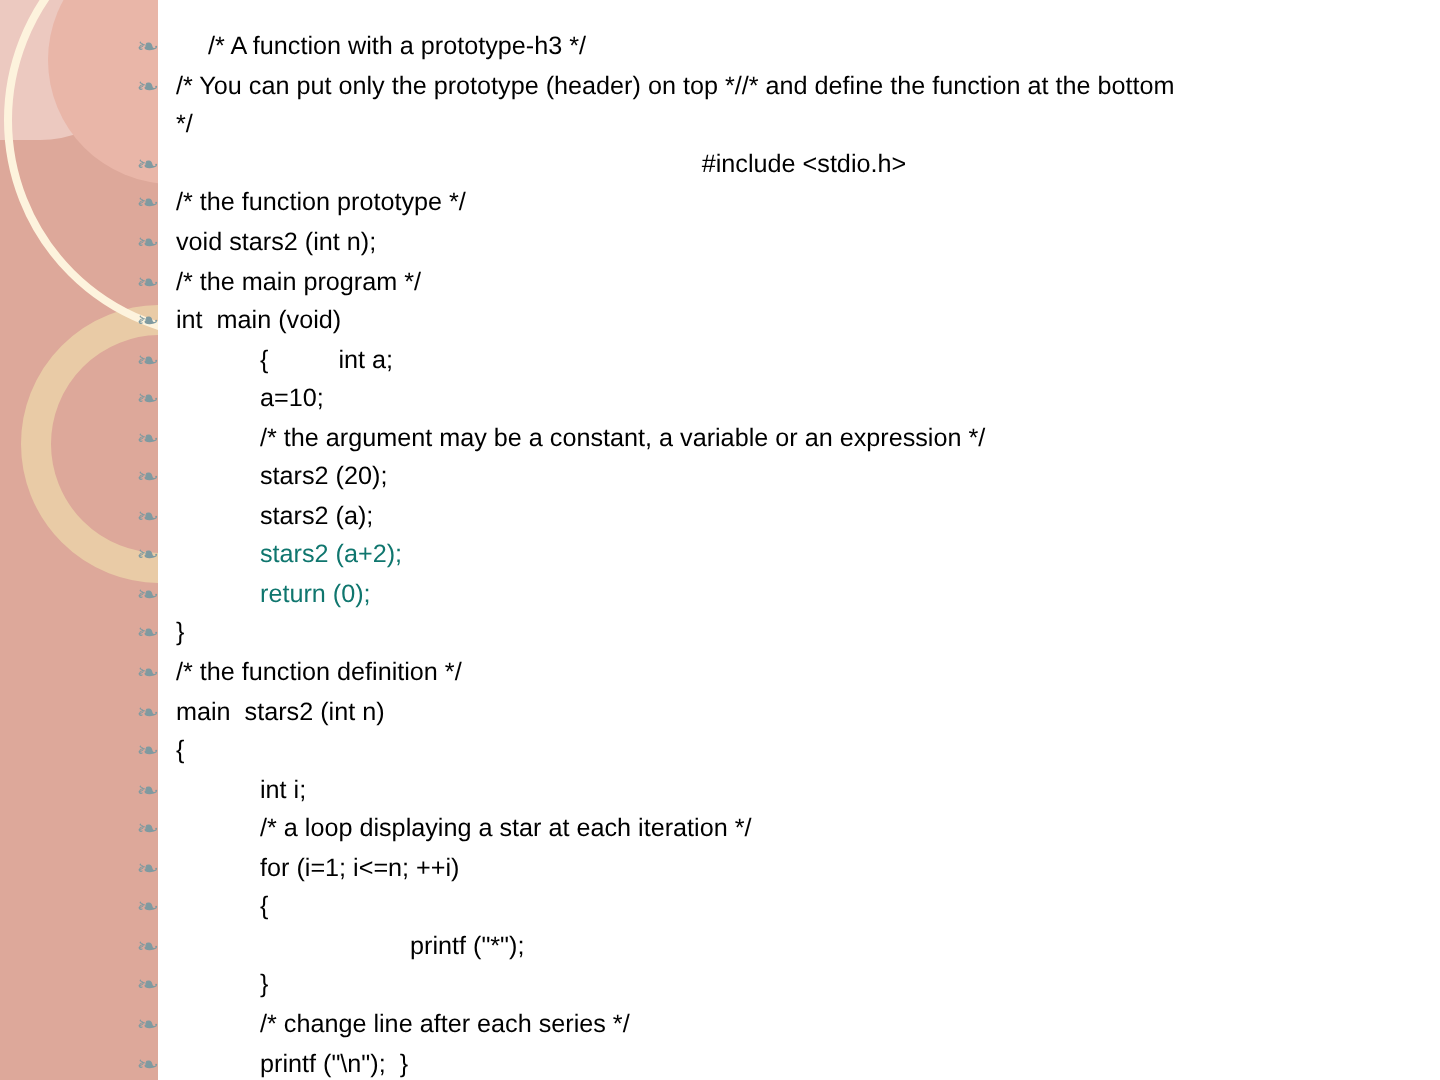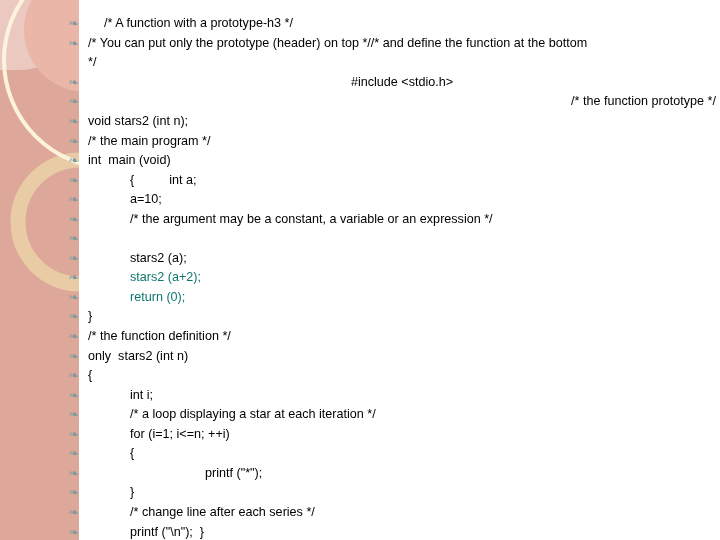--- a/index.html
+++ b/index.html
@@ -148,21 +148,21 @@
         </li>
         <li class="bullet-line cont-line" style="position: absolute; left: 0px; right: 0px; top: 53.3px;">
           <span class="line-text ind-0" style="color: rgb(0, 0, 0);">*/</span>
         </li>
         <li class="bullet-line" style="position: absolute; left: 0px; right: 0px; top: 72.85px;">
           <span class="bullet-glyph" style="color: rgb(127, 154, 160);">❧</span>
           <span class="line-text ind-0" style="color: rgb(0, 0, 0); text-align: center;">#include &lt;stdio.h&gt;</span>
         </li>
         <li class="bullet-line" style="position: absolute; left: 0px; right: 0px; top: 92.4px;">
           <span class="bullet-glyph" style="color: rgb(127, 154, 160);">❧</span>
-          <span class="line-text ind-0" style="color: rgb(0, 0, 0); text-align: right;">/* the function prototype */</span>
+          <span class="line-text ind-0" style="color: rgb(0, 0, 0);">/* the function prototype */</span>
         </li>
         <li class="bullet-line" style="position: absolute; left: 0px; right: 0px; top: 111.95px;">
           <span class="bullet-glyph" style="color: rgb(127, 154, 160);">❧</span>
           <span class="line-text ind-0" style="color: rgb(0, 0, 0);">void stars2 (int n);</span>
         </li>
         <li class="bullet-line" style="position: absolute; left: 0px; right: 0px; top: 131.5px;">
           <span class="bullet-glyph" style="color: rgb(127, 154, 160);">❧</span>
           <span class="line-text ind-0" style="color: rgb(0, 0, 0);">/* the main program */</span>
         </li>
         <li class="bullet-line" style="position: absolute; left: 0px; right: 0px; top: 151.05px;">
@@ -176,20 +176,21 @@
         <li class="bullet-line" style="position: absolute; left: 0px; right: 0px; top: 190.15px;">
           <span class="bullet-glyph" style="color: rgb(127, 154, 160);">❧</span>
           <span class="line-text ind-1" style="color: rgb(0, 0, 0);">a=10;</span>
         </li>
         <li class="bullet-line" style="position: absolute; left: 0px; right: 0px; top: 209.7px;">
           <span class="bullet-glyph" style="color: rgb(127, 154, 160);">❧</span>
           <span class="line-text ind-1" style="color: rgb(0, 0, 0);">/* the argument may be a constant, a variable or an expression */</span>
         </li>
         <li class="bullet-line" style="position: absolute; left: 0px; right: 0px; top: 229.25px;">
           <span class="bullet-glyph" style="color: rgb(127, 154, 160);">❧</span>
+          <span class="line-text ind-1" style="color: rgb(0, 0, 0);">stars2 (20);</span>
         </li>
         <li class="bullet-line" style="position: absolute; left: 0px; right: 0px; top: 248.8px;">
           <span class="bullet-glyph" style="color: rgb(127, 154, 160);">❧</span>
           <span class="line-text ind-1" style="color: rgb(0, 0, 0);">stars2 (a);</span>
         </li>
         <li class="bullet-line" style="position: absolute; left: 0px; right: 0px; top: 268.35px;">
           <span class="bullet-glyph" style="color: rgb(127, 154, 160);">❧</span>
           <span class="line-text ind-1" style="color: #0f766e;">stars2 (a+2);</span>
         </li>
         <li class="bullet-line" style="position: absolute; left: 0px; right: 0px; top: 287.9px;">
@@ -199,21 +200,21 @@
         <li class="bullet-line" style="position: absolute; left: 0px; right: 0px; top: 307.45px;">
           <span class="bullet-glyph" style="color: rgb(127, 154, 160);">❧</span>
           <span class="line-text ind-0" style="color: rgb(0, 0, 0);">}</span>
         </li>
         <li class="bullet-line" style="position: absolute; left: 0px; right: 0px; top: 327px;">
           <span class="bullet-glyph" style="color: rgb(127, 154, 160);">❧</span>
           <span class="line-text ind-0" style="color: rgb(0, 0, 0);">/* the function definition */</span>
         </li>
         <li class="bullet-line" style="position: absolute; left: 0px; right: 0px; top: 346.55px;">
           <span class="bullet-glyph" style="color: rgb(127, 154, 160);">❧</span>
-          <span class="line-text ind-0" style="color: rgb(0, 0, 0);">only  stars2 (int n)</span>
+          <span class="line-text ind-0" style="color: rgb(0, 0, 0);">main  stars2 (int n)</span>
         </li>
         <li class="bullet-line" style="position: absolute; left: 0px; right: 0px; top: 366.1px;">
           <span class="bullet-glyph" style="color: rgb(127, 154, 160);">❧</span>
           <span class="line-text ind-0" style="color: rgb(0, 0, 0);">{</span>
         </li>
         <li class="bullet-line" style="position: absolute; left: 0px; right: 0px; top: 385.65px;">
           <span class="bullet-glyph" style="color: rgb(127, 154, 160);">❧</span>
           <span class="line-text ind-1" style="color: rgb(0, 0, 0);">int i;</span>
         </li>
         <li class="bullet-line" style="position: absolute; left: 0px; right: 0px; top: 405.2px;">

